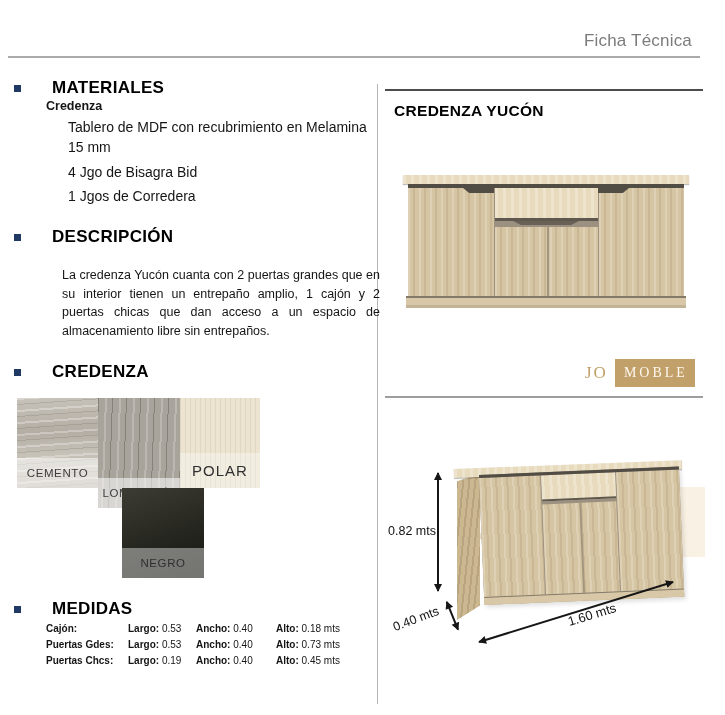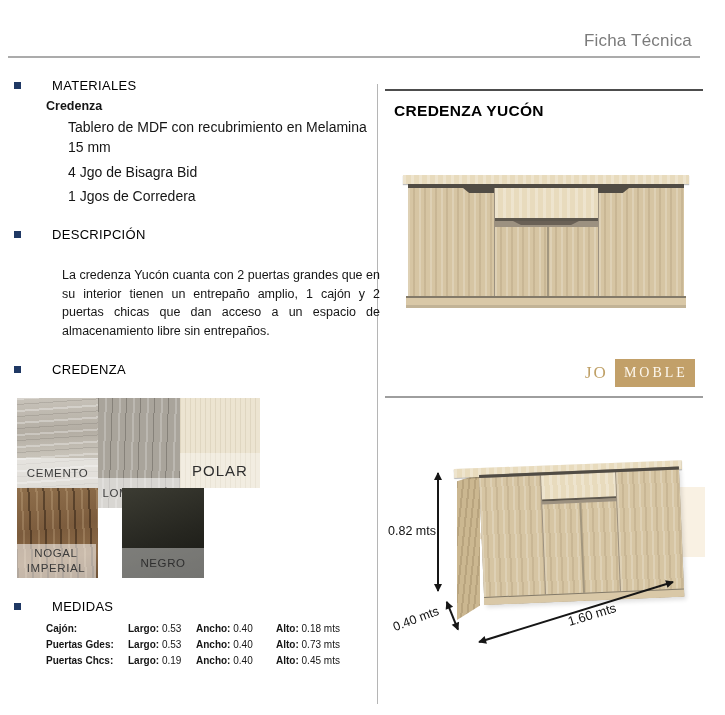--- a/index.html
+++ b/index.html
@@ -8,21 +8,21 @@
 
   
   .ficha-title{position:absolute;left:480px;top:31px;width:212px;text-align:right;
                font-size:17px;color:#7b7b7b;letter-spacing:.2px;}
   .header-rule{position:absolute;left:8px;top:56px;width:692px;height:2px;background:#ababab;}
   .v-divider{position:absolute;left:377px;top:84px;width:1px;height:620px;background:#b5b5b5;}
 
   
   .sec-h{position:absolute;display:flex;align-items:center;gap:14px;}
   .bullet{width:7px;height:7px;background:#1f3864;flex:0 0 auto;}
-  .sec-h .lbl{font-weight:normal;font-size:13px;letter-spacing:.3px;color:#000;padding-left:17px;}
+  .sec-h .lbl{font-weight:bold;font-size:17px;letter-spacing:.3px;color:#000;padding-left:17px;}
 
   
   .mat-product{position:absolute;left:46px;top:99px;font-weight:bold;font-size:12.5px;}
   .mat-items{position:absolute;left:46px;top:117px;width:314px;font-size:14px;line-height:1.45;margin-left:22px;}
   .mat-items div{margin-bottom:4px;}
 
   
   .desc-text{position:absolute;left:46px;top:266px;width:318px;font-size:12.5px;
              line-height:18.5px;text-align:justify;margin-left:16px;}
 
@@ -166,23 +166,20 @@
   <div class="swatches">
     <div class="sw sw-cemento">
       <div class="sw-label">CEMENTO</div>
     </div>
     <div class="sw sw-lombardia">
       <div class="sw-label">LOMBARDÍA</div>
     </div>
     <div class="sw sw-polar">
       <div class="sw-label">POLAR</div>
     </div>
-    <div class="sw sw-nogal">
-      <div class="sw-label" style="width:72px;left:auto;right:2px;">NOGAL IMPERIAL</div>
-    </div>
     <div class="sw sw-negro">
       <div class="sw-label">NEGRO</div>
     </div>
   </div>
 
   <div class="sec-h" style="left:14px;top:599px;">
     <span class="bullet"></span>
     <span class="lbl">MEDIDAS</span>
   </div>
   <div class="med-table">

